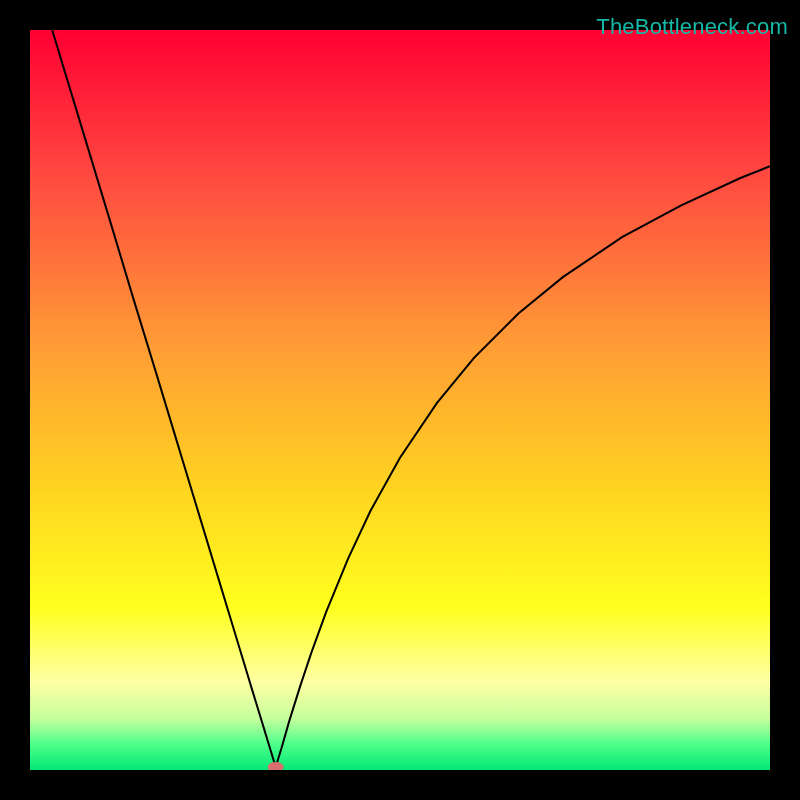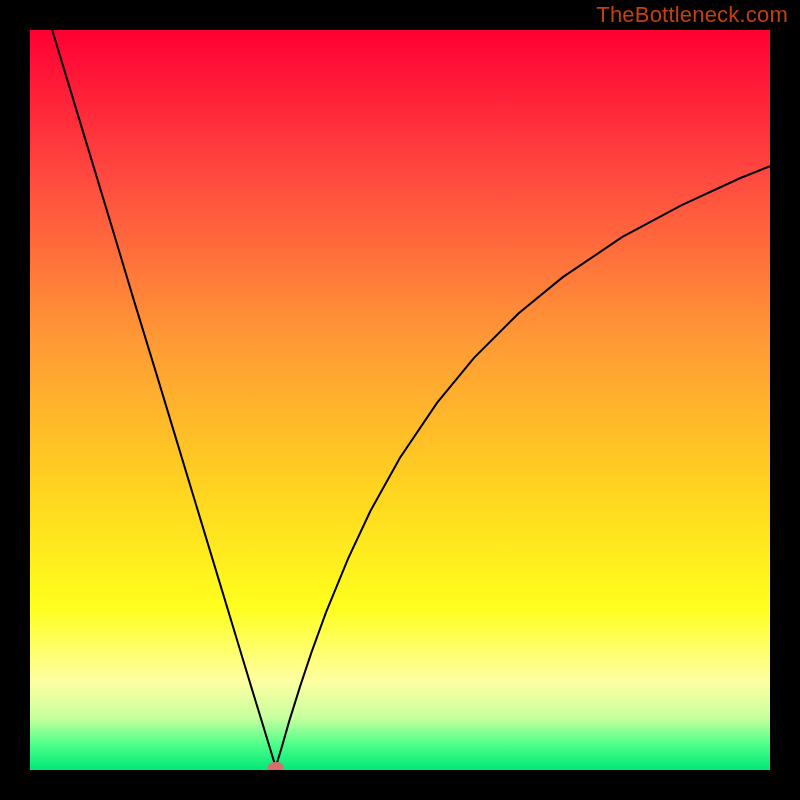--- a/index.html
+++ b/index.html
@@ -12,23 +12,23 @@
     font-family: Arial, Helvetica, sans-serif;
   }
   .outer {
     position: relative;
     width: 800px;
     height: 800px;
     background: #000;
   }
   .watermark {
     position: absolute;
-    top: 2px;
+    top: 14px;
     right: 12px;
-    color: #c2410c;
+    color: #14b8a6;
     font-size: 22px;
     font-weight: 500;
     letter-spacing: 0.2px;
     z-index: 5;
     margin-left: 8px;
   }
   .plot-area {
     position: absolute;
     left: 30px;
     top: 30px;

